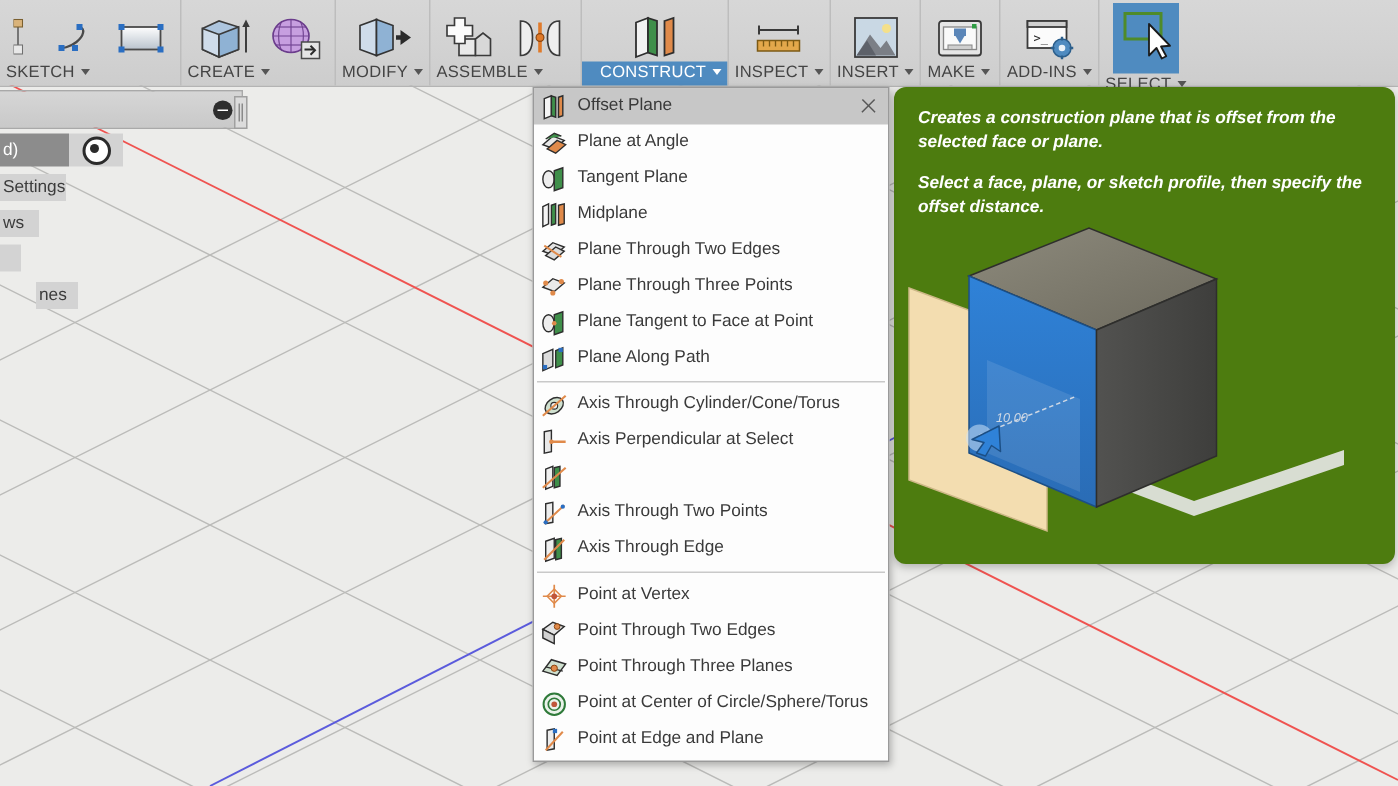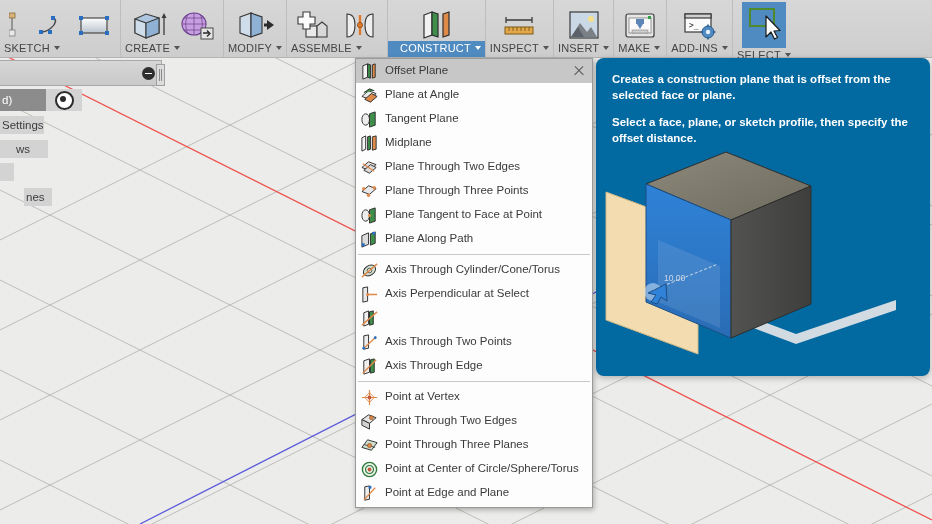--- a/index.html
+++ b/index.html
@@ -70,27 +70,28 @@
   .mclose:before,.mclose:after{
     content:"";position:absolute;left:1px;top:6px;width:12px;height:1.4px;background:#3c3c3c;
   }
   .mclose:before{transform:rotate(45deg);}
   .mclose:after{transform:rotate(-45deg);}
   .msep{height:1px;background:#c9c9c9;margin:3px 2px;}
 
   
   #tooltip{
     position:absolute;left:596px;top:58px;width:334px;height:318px;
-    background:#0369a1;
+    background:#4d7c0f;
     border-radius:8px;
     z-index:35;
     box-sizing:border-box;
     padding:14px 16px 0 16px;
     color:#fff;
     box-shadow:0 2px 6px rgba(0,0,0,.25);
+    font-style:italic;
   }
   #tooltip p{
     margin:0 0 12px 0;
     font-size:11.5px;line-height:1.35;font-weight:bold;color:#ffffff;
   }
   #ttart{position:absolute;left:0;top:84px;width:334px;height:232px;}
 
   
   #leftbar{
     position:absolute;left:0;top:60px;width:162px;height:26px;
@@ -117,21 +118,21 @@
     background:#d3d3d3;
     font-size:11.5px;color:#3c3c3c;
     display:flex;align-items:center;
     box-sizing:border-box;
     z-index:20;
     white-space:nowrap;
   }
   #lchip0{left:0;top:89px;width:46px;height:22px;background:#8c8c8c;color:#fff;padding-left:2px;}
   #lchip0b{left:46px;top:89px;width:36px;height:22px;justify-content:center;}
   #lchip1{left:0;top:116px;width:44px;height:18px;padding-left:2px;}
-  #lchip2{left:0;top:140px;width:48px;height:18px;padding-left:16px;}
+  #lchip2{left:0;top:140px;width:26px;height:18px;padding-left:2px;}
   #lchip3{left:0;top:163px;width:14px;height:18px;}
   #lchip4{left:0;top:188px;width:28px;height:18px;padding-left:2px;margin-left:24px;}
   .radio{width:15px;height:15px;border-radius:50%;border:2px solid #2b2b2b;background:#fff;position:relative;}
   .radio:after{content:"";position:absolute;left:3.5px;top:3.5px;width:6px;height:6px;border-radius:50%;background:#2b2b2b;}
 
   #vgrip{position:absolute;left:156px;top:64px;z-index:21;}
 </style>
 </head>
 <body>
 

